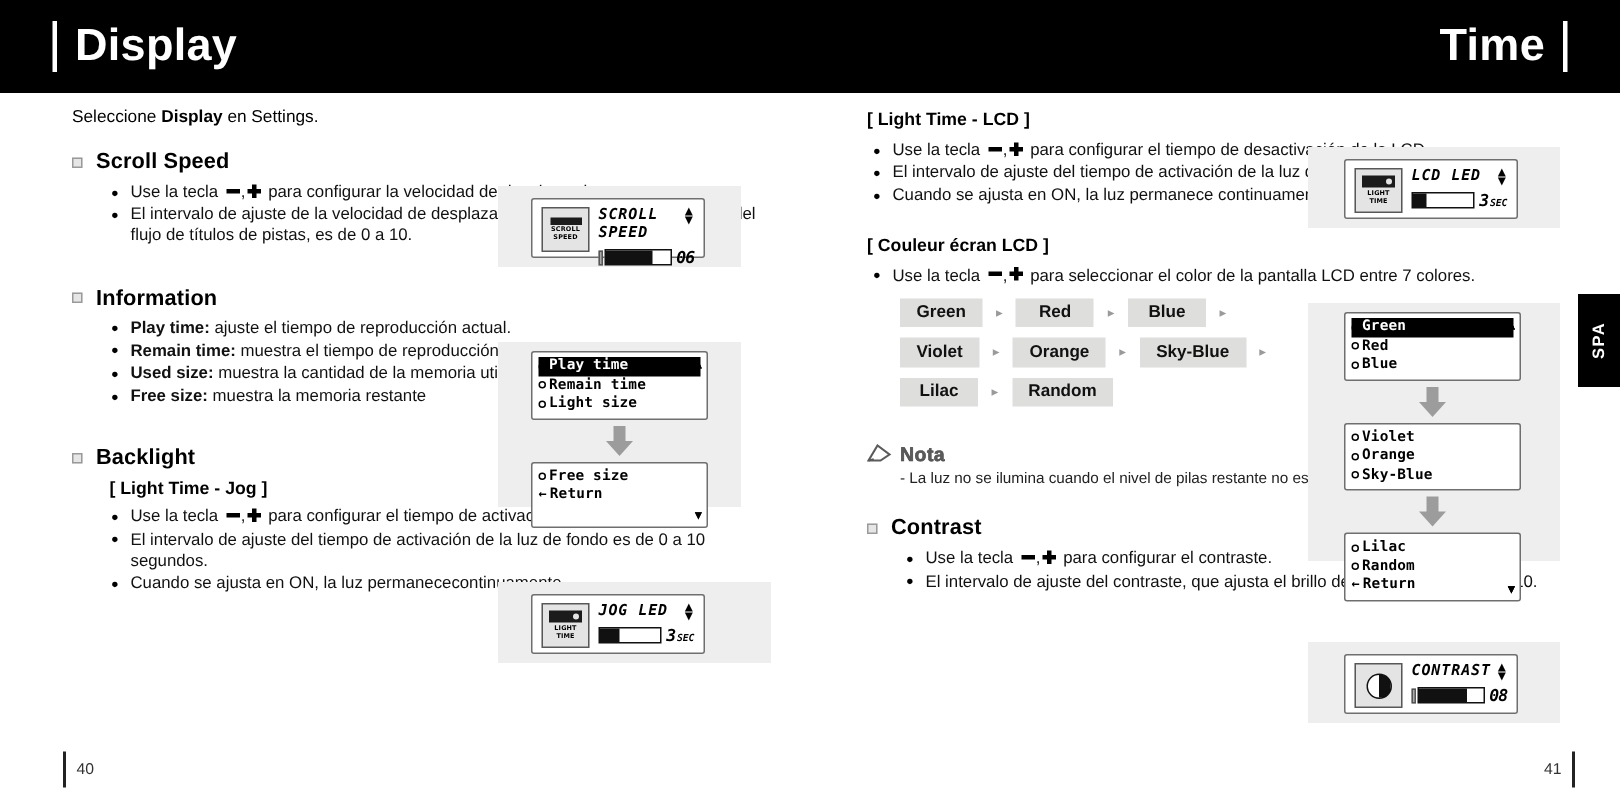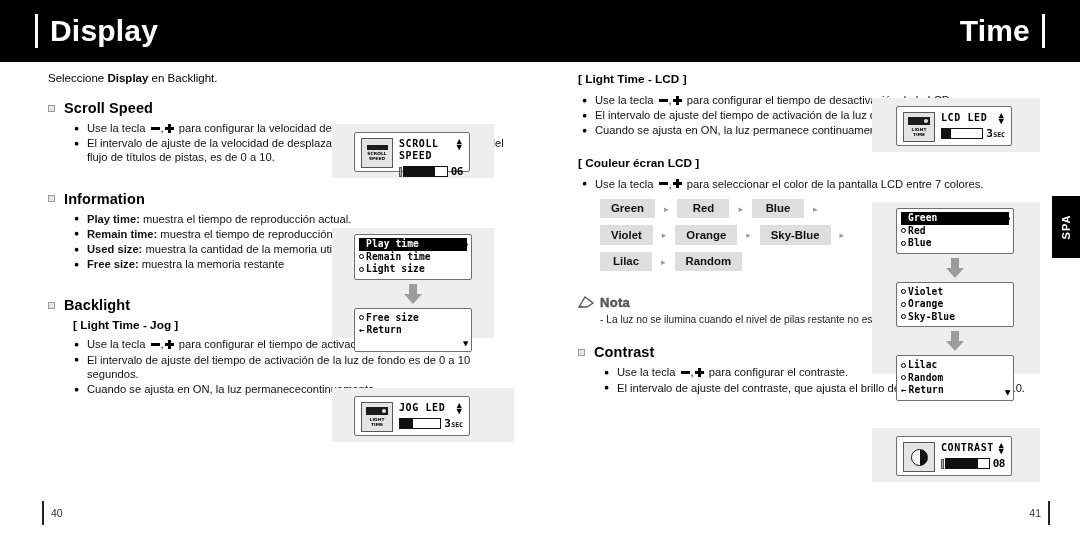--- a/index.html
+++ b/index.html
@@ -200,21 +200,21 @@
   }
   .lcd-icon-lamp::after {
     content: ""; width: 4px; height: 4px; border-radius: 50%;
     background: #e4e4e4; margin-right: 2px;
   }
   .lcd-icon-contrast {
     width: 17px; height: 17px; border-radius: 50%;
     border: 1.6px solid #111;
     background: linear-gradient(to right, #fff 0 50%, #111 50% 100%);
   }
-  .lcd-val-body { flex: 1 1 auto; position: relative; }
+  .lcd-val-body { flex: 1 1 auto; position: relative; font-style: italic; }
   .lcd-title {
     font-size: 10px; font-weight: bold; letter-spacing: 0.6px;
     color: #000; line-height: 12px;
   }
   .lcd-updown {
     position: absolute; right: 1px; top: 0px;
     font-size: 9px; line-height: 5px; color: #000;
     text-align: center;
   }
   .lcd-updown div { line-height: 6px; }
@@ -319,40 +319,40 @@
     </div>
   </div>
 
   <div class="side-tab">
     <span>SPA</span>
   </div>
 
   <div class="col-left">
 
     <div class="intro">
-      <span>Seleccione </span><b>Display</b><span> en Backlight.</span>
+      <span>Seleccione </span><b>Display</b><span> en Settings.</span>
     </div>
 
     <div class="sec-head">
       <div class="sec-bullet"></div>
       <div class="sec-title">Scroll Speed</div>
     </div>
     <ul class="bullets">
       <li><span>Use la tecla</span>
         <span class="key-minus"></span>,<span class="key-plus"></span>
         <span>para configurar la velocidad de desplazamiento.</span></li>
       <li>El intervalo de ajuste de la velocidad de desplazamiento, que ajusta la velocidad del flujo de títulos de pistas, es de 0 a 10.</li>
     </ul>
 
     <div class="sec-head" style="margin-top:26px">
       <div class="sec-bullet"></div>
       <div class="sec-title">Information</div>
     </div>
     <ul class="bullets">
-      <li><b>Play time:</b><span> muestra el tiempo de reproducción actual.</span></li>
+      <li><b>Play time:</b><span> ajuste el tiempo de reproducción actual.</span></li>
       <li><b>Remain time:</b><span> muestra el tiempo de reproducción restante.</span></li>
       <li><b>Used size:</b><span> muestra la cantidad de la memoria utilizada.</span></li>
       <li><b>Free size:</b><span> muestra la memoria restante</span></li>
     </ul>
 
     <div class="sec-head" style="margin-top:26px">
       <div class="sec-bullet"></div>
       <div class="sec-title">Backlight</div>
     </div>
     <div class="sub-title">[ Light Time - Jog ]</div>

